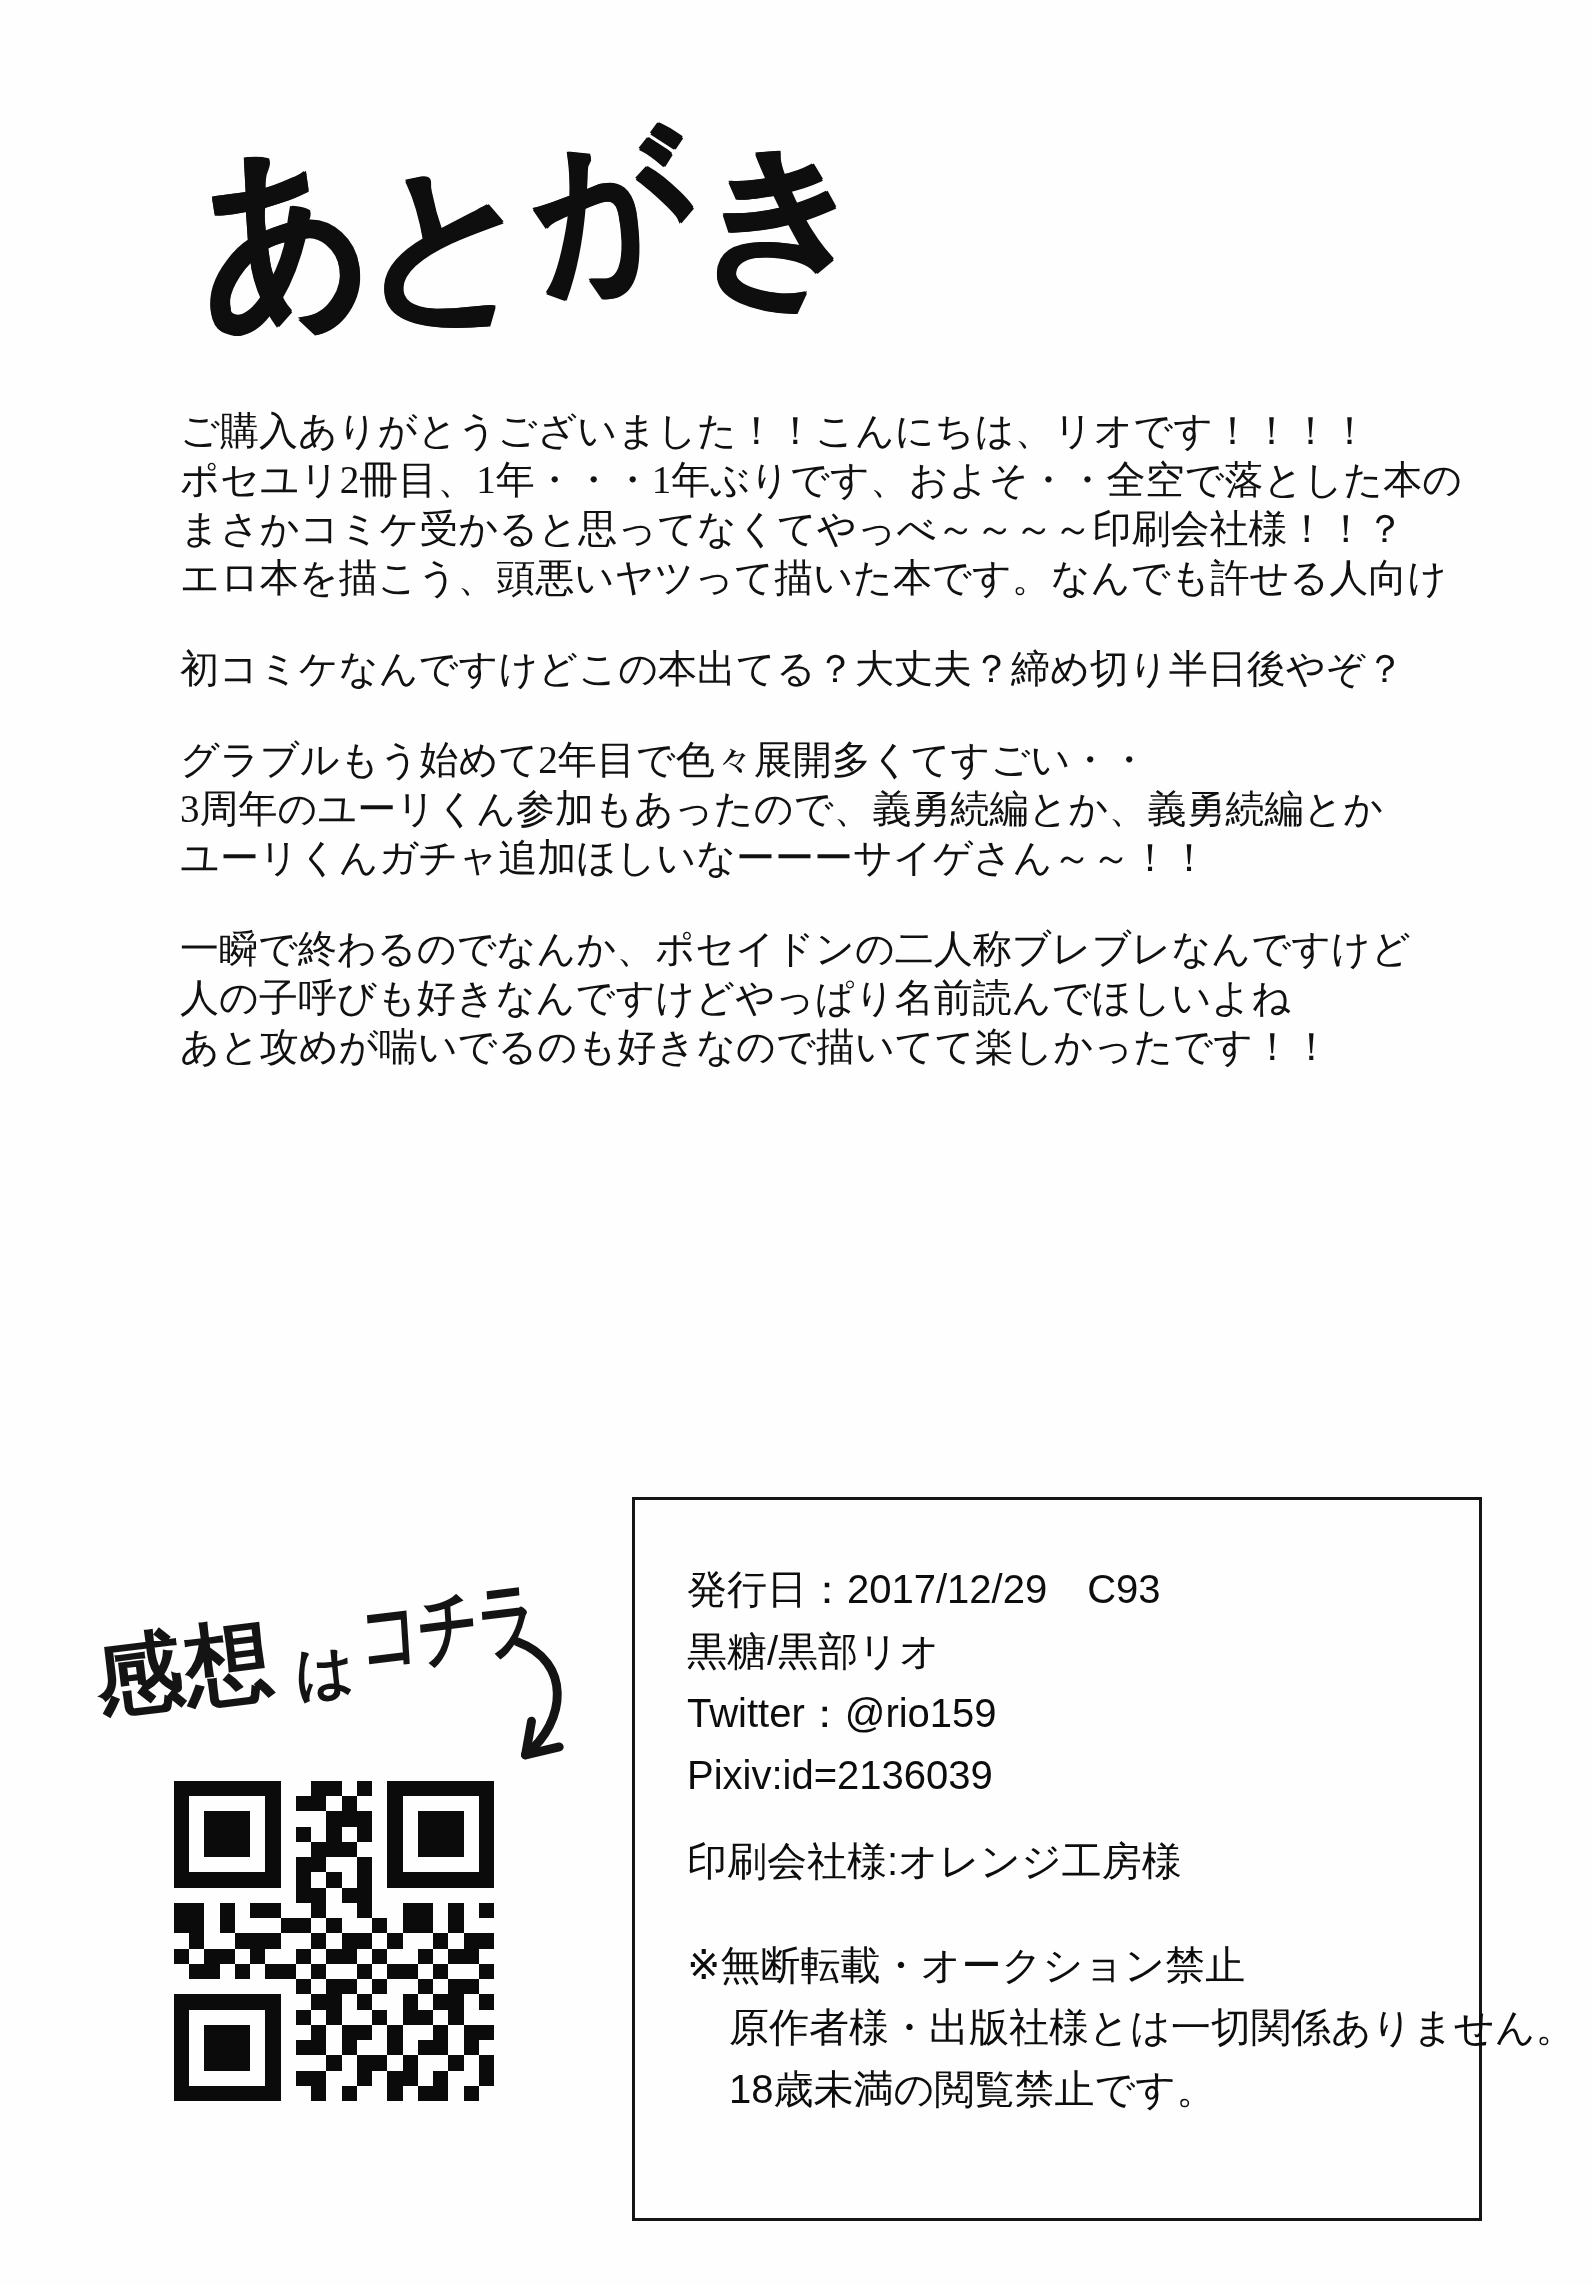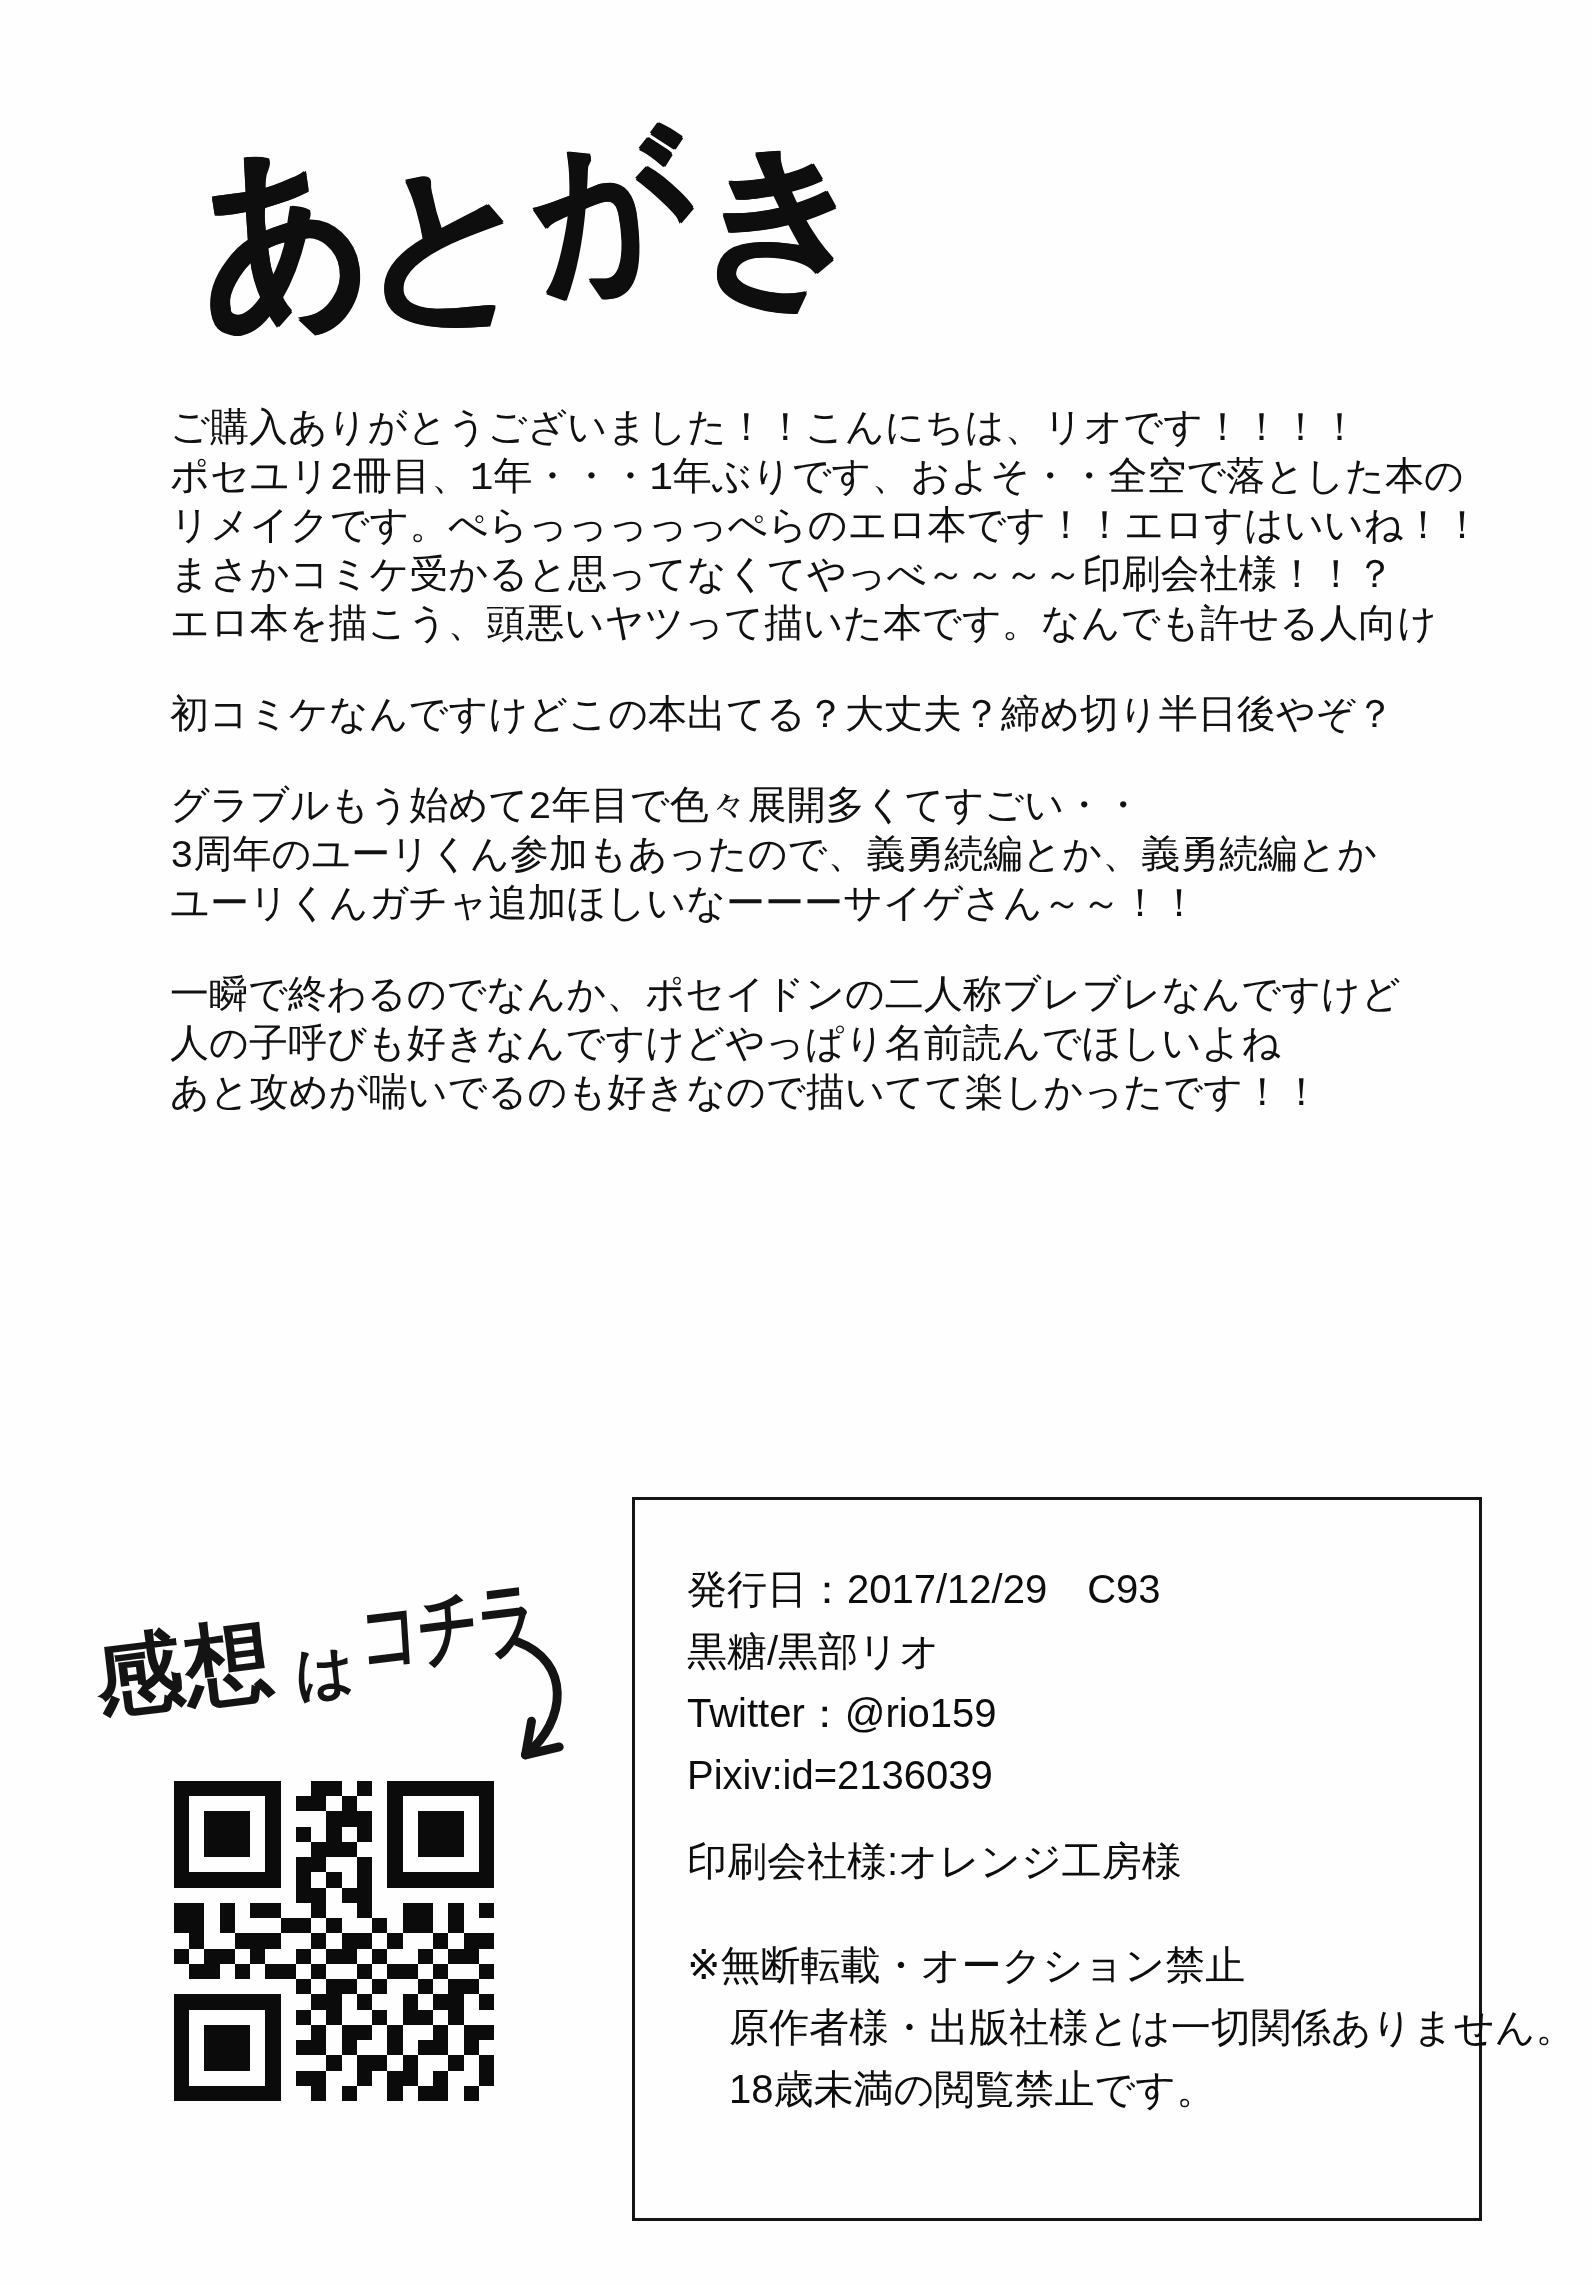--- a/index.html
+++ b/index.html
@@ -20,21 +20,21 @@
   .title .ch0{transform:rotate(-7deg) scaleY(1.12);}
   .title .ch1{transform:rotate(5deg) translateY(10px);}
   .title .ch2{transform:rotate(-10deg) translateY(-20px) scaleX(.92);}
   .title .ch3{transform:rotate(3deg) translateY(-6px);}
   
   .afterword{
     position:absolute;left:162px;top:406px;width:1284px;
     font-family:"Liberation Serif","DejaVu Serif",serif;
     font-size:39px;line-height:49px;color:#111;
   }
-  .para{margin:0 0 42px 8px;font-family:Liberation Mono, monospace;}
+  .para{margin:0 0 42px 18px;}
   .line{white-space:nowrap;}
   
   .hand{position:absolute;font-weight:700;color:#141414;white-space:nowrap;}
   .hand-word1{left:95px;top:1610px;font-size:88px;transform:rotate(-7deg);letter-spacing:2px;}
   .hand-particle{left:295px;top:1634px;font-size:58px;transform:rotate(-4deg);}
   .hand-word2{left:356px;top:1584px;font-size:82px;transform:scaleX(.72) rotate(-5deg);transform-origin:left top;letter-spacing:-2px;}
   .arrow-wrap{position:absolute;left:480px;top:1634px;width:109px;height:139px;}
   
   .qr{position:absolute;left:174px;top:1781px;width:320px;height:320px;}
   .qr svg{display:block;width:100%;height:100%;}
@@ -54,21 +54,20 @@
 <body>
 
 <div class="page">
 
   <div class="title"><span class="ch ch0">あ</span><span class="ch ch1">と</span><span class="ch ch2">が</span><span class="ch ch3">き</span></div>
 
   <div class="afterword">
       <div class="para">
         <div class="line">ご購入ありがとうございました！！こんにちは、リオです！！！！</div>
         <div class="line">ポセユリ2冊目、1年・・・1年ぶりです、およそ・・全空で落とした本の</div>
-        <div class="line">リメイクです。ぺらっっっっっぺらのエロ本です！！エロすはいいね！！</div>
         <div class="line">まさかコミケ受かると思ってなくてやっべ～～～～印刷会社様！！？</div>
         <div class="line">エロ本を描こう、頭悪いヤツって描いた本です。なんでも許せる人向け</div>
       </div>
       <div class="para">
         <div class="line">初コミケなんですけどこの本出てる？大丈夫？締め切り半日後やぞ？</div>
       </div>
       <div class="para">
         <div class="line">グラブルもう始めて2年目で色々展開多くてすごい・・</div>
         <div class="line">3周年のユーリくん参加もあったので、義勇続編とか、義勇続編とか</div>
         <div class="line">ユーリくんガチャ追加ほしいなーーーサイゲさん～～！！</div>

